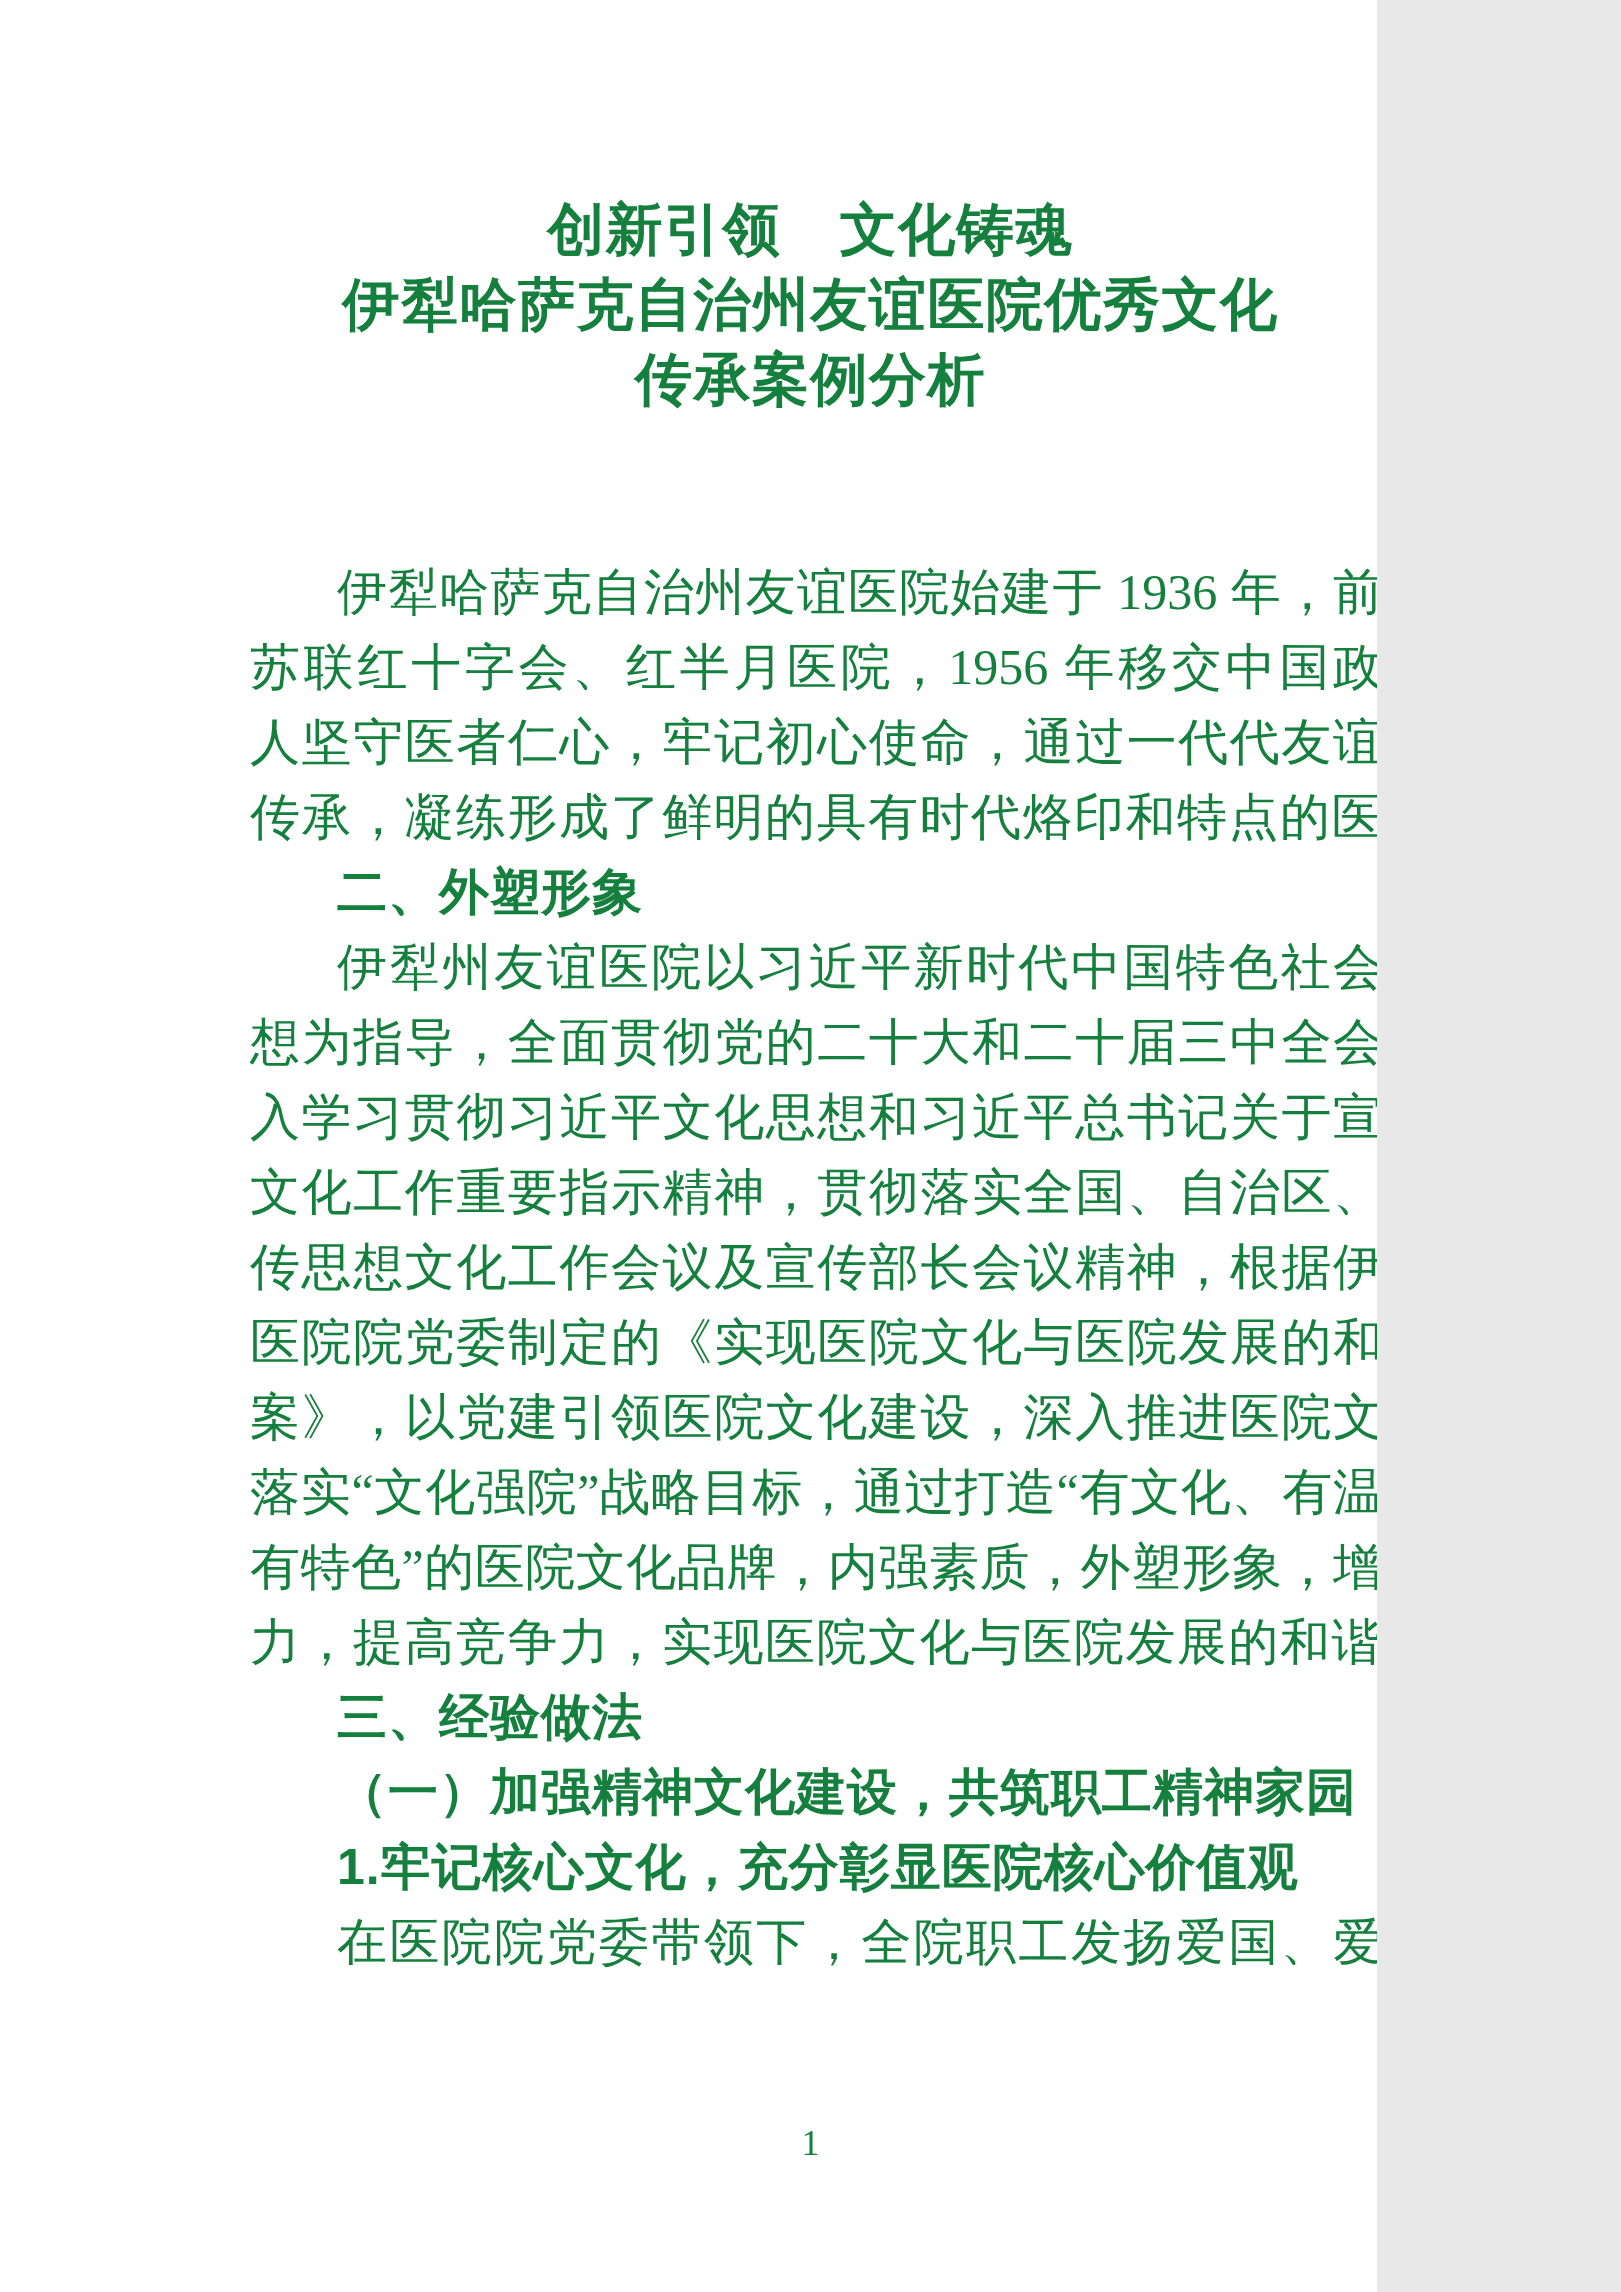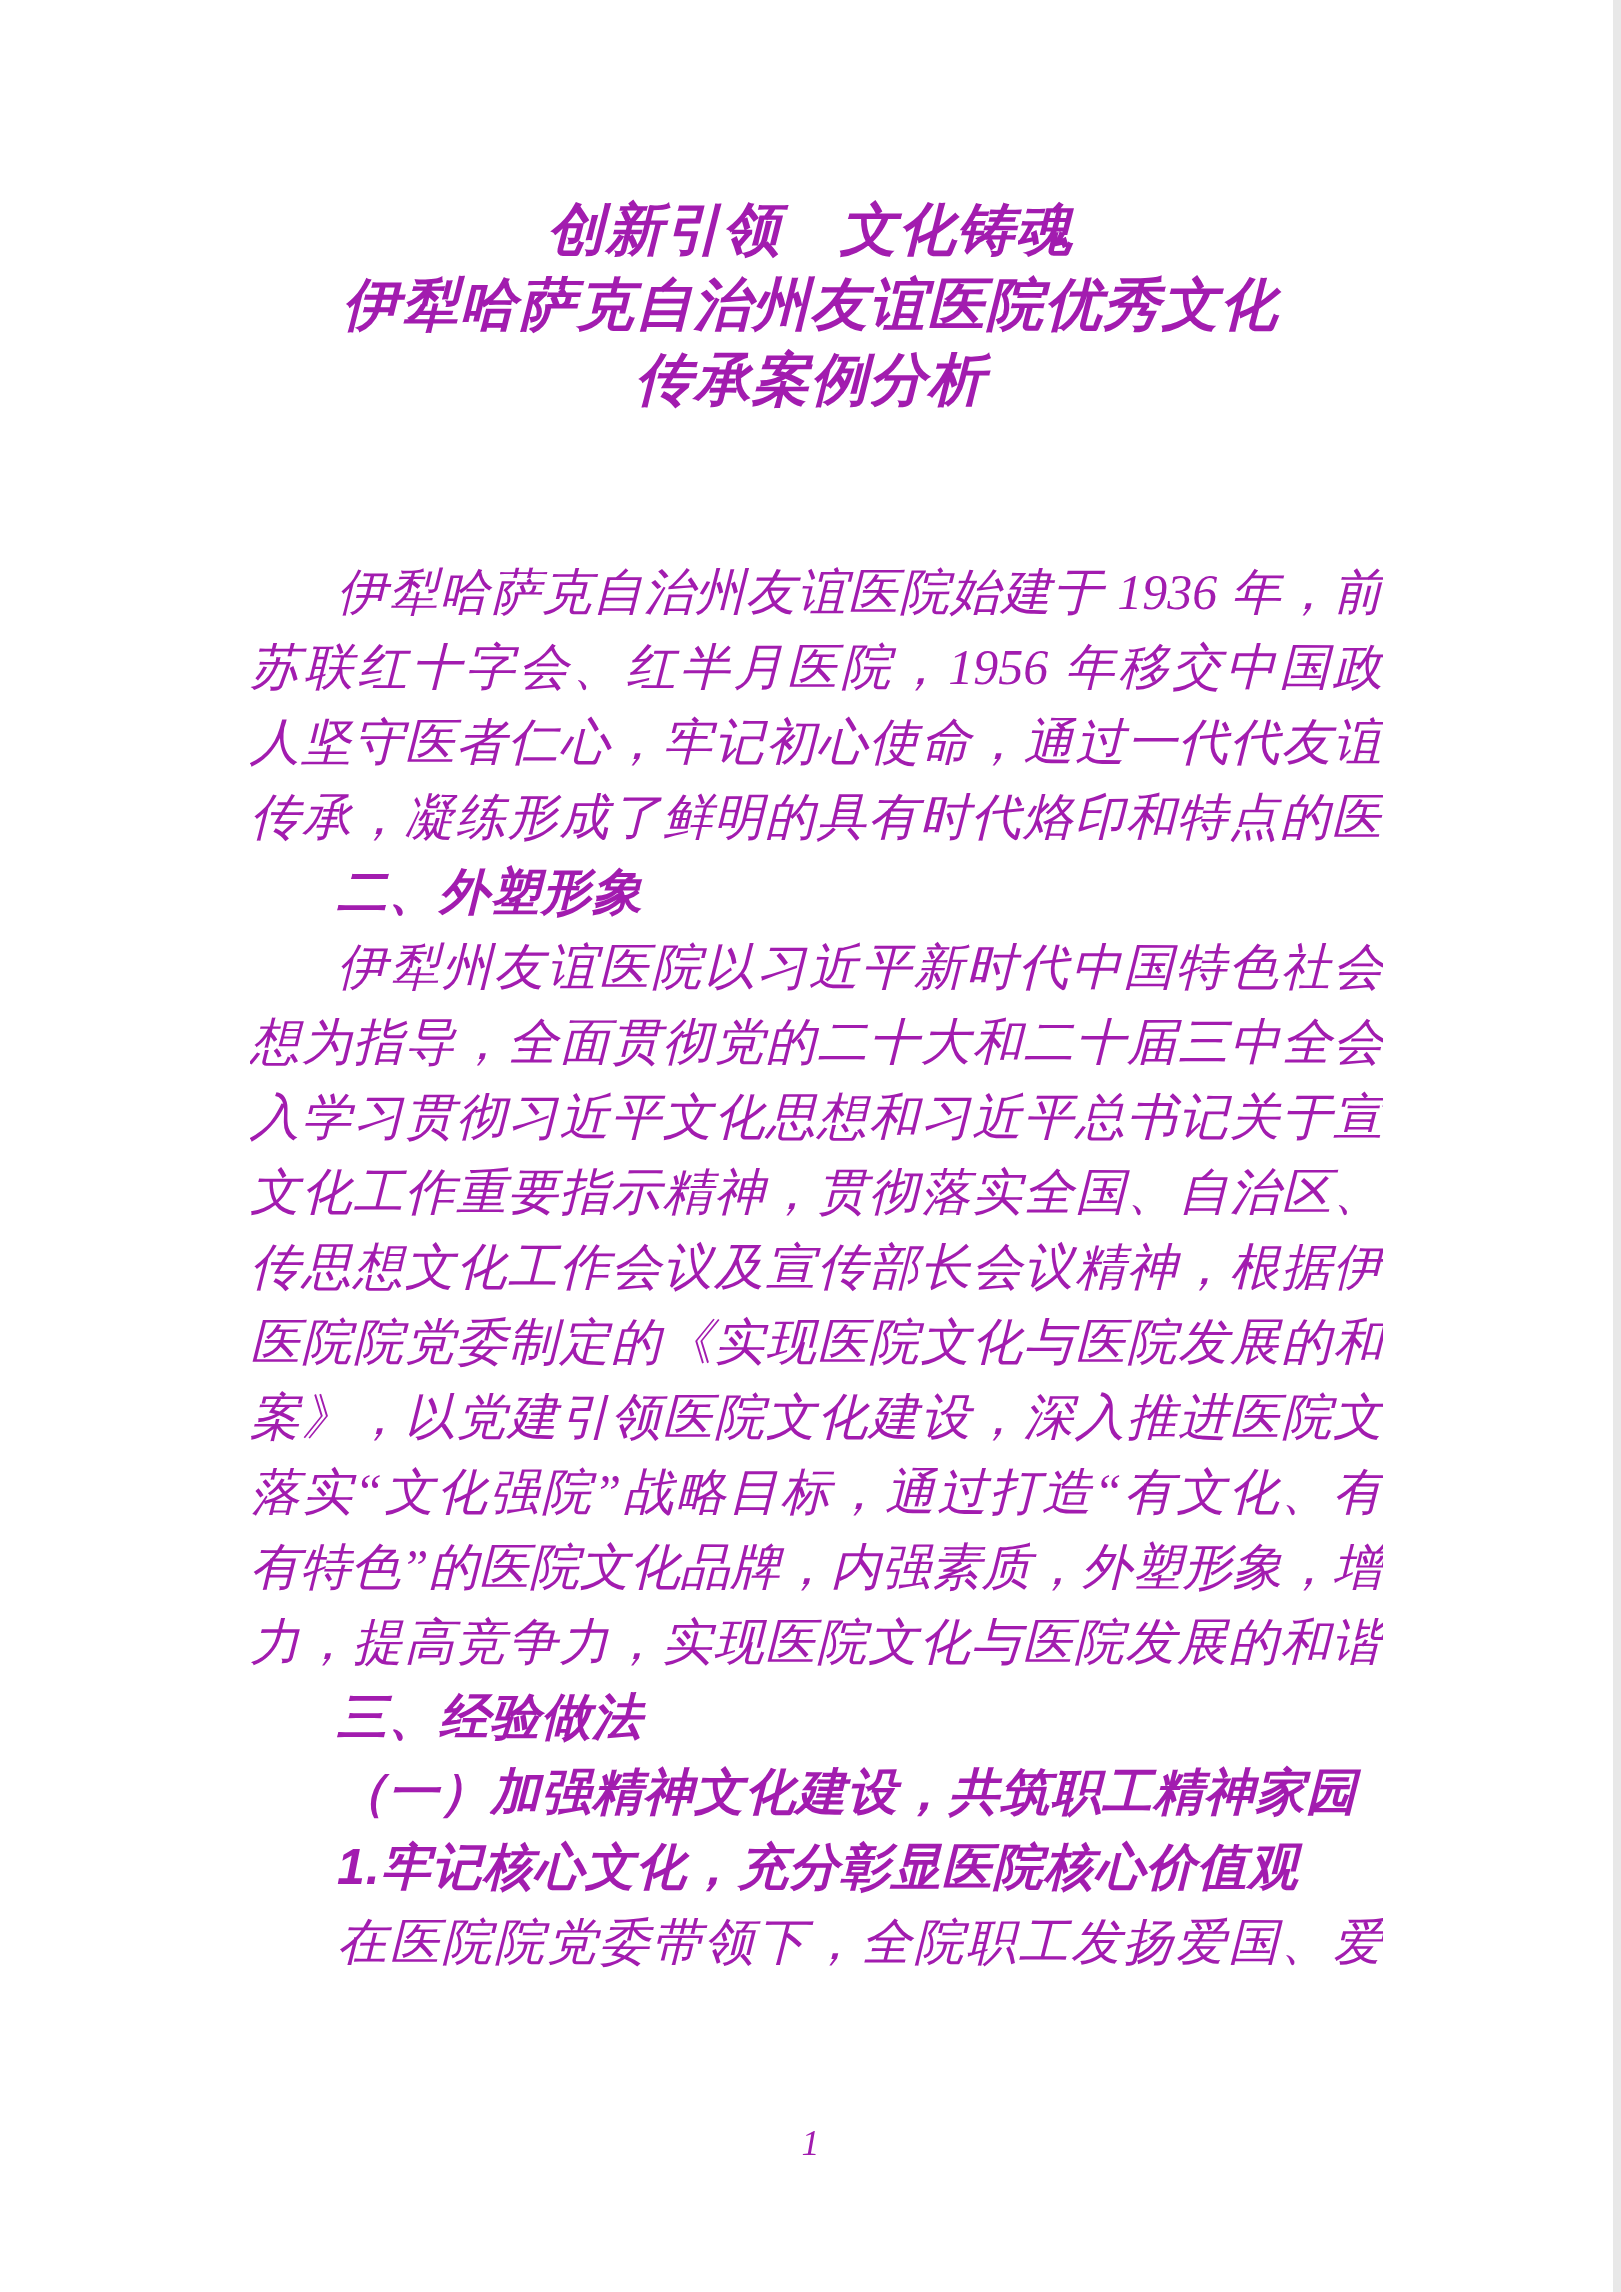--- a/index.html
+++ b/index.html
@@ -1,24 +1,23 @@
 <!DOCTYPE html>
 <html><head>
 <meta charset="utf-8">
 <style>
   html, body { margin: 0; padding: 0; background: #e8e8e8; }
   .page {
     position: relative;
-    width: 1613px;
+    width: 1377px;
     height: 2293px;
     background: #ffffff;
-    color: #a21caf;
+    color: #15803d;
     font-family: "Liberation Serif", serif;
     overflow: hidden;
-    font-style: italic;
   }
   .title-block {
     position: absolute;
     top: 192px;
     left: 0;
     width: 1621px;
     text-align: center;
     font-family: "Liberation Sans", sans-serif;
     font-weight: 700;
     font-size: 57px;

